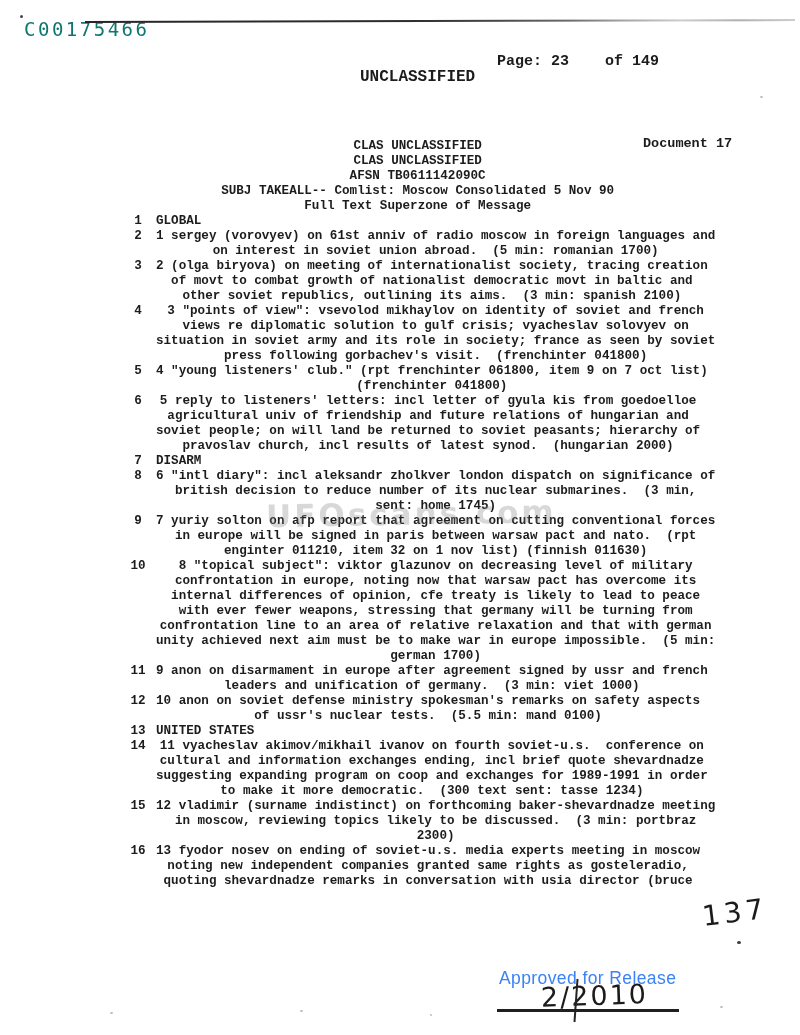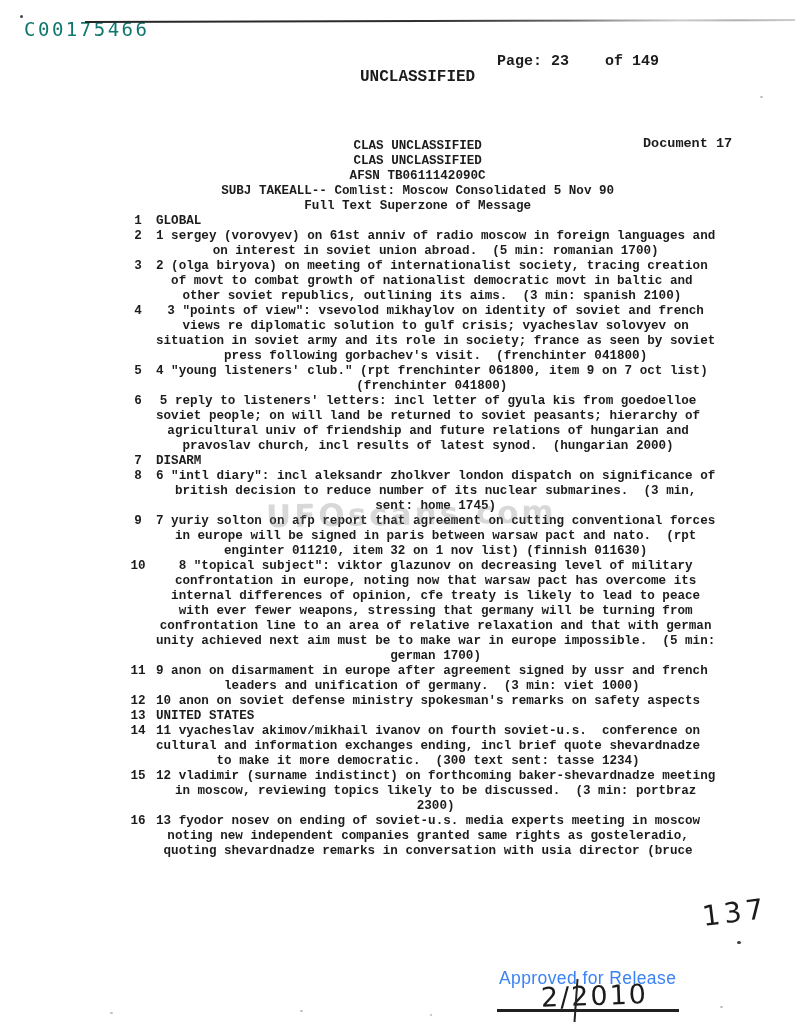--- a/index.html
+++ b/index.html
@@ -117,22 +117,22 @@
           <span class="item-num">5</span>
           <div class="item-text">
             <div class="line">4 "young listeners' club." (rpt frenchinter 061800, item 9 on 7 oct list)</div>
             <div class="line">(frenchinter 041800)</div>
           </div>
         </div>
         <div class="item-row">
           <span class="item-num">6</span>
           <div class="item-text">
             <div class="line">5 reply to listeners' letters: incl letter of gyula kis from goedoelloe</div>
+            <div class="line">agricultural univ of friendship and future relations of hungarian and</div>
             <div class="line">soviet people; on will land be returned to soviet peasants; hierarchy of</div>
-            <div class="line">agricultural univ of friendship and future relations of hungarian and</div>
             <div class="line">pravoslav church, incl results of latest synod.  (hungarian 2000)</div>
           </div>
         </div>
         <div class="item-row">
           <span class="item-num">7</span>
           <div class="item-text">
             <div class="line">DISARM</div>
           </div>
         </div>
         <div class="item-row">
@@ -167,33 +167,35 @@
           <span class="item-num">11</span>
           <div class="item-text">
             <div class="line">9 anon on disarmament in europe after agreement signed by ussr and french</div>
             <div class="line">leaders and unification of germany.  (3 min: viet 1000)</div>
           </div>
         </div>
         <div class="item-row">
           <span class="item-num">12</span>
           <div class="item-text">
             <div class="line">10 anon on soviet defense ministry spokesman's remarks on safety aspects</div>
+            <div class="line">of ussr's nuclear tests.  (5.5 min: mand 0100)</div>
           </div>
         </div>
         <div class="item-row">
           <span class="item-num">13</span>
           <div class="item-text">
             <div class="line">UNITED STATES</div>
           </div>
         </div>
         <div class="item-row">
           <span class="item-num">14</span>
           <div class="item-text">
             <div class="line">11 vyacheslav akimov/mikhail ivanov on fourth soviet-u.s.  conference on</div>
             <div class="line">cultural and information exchanges ending, incl brief quote shevardnadze</div>
+            <div class="line">suggesting expanding program on coop and exchanges for 1989-1991 in order</div>
             <div class="line">to make it more democratic.  (300 text sent: tasse 1234)</div>
           </div>
         </div>
         <div class="item-row">
           <span class="item-num">15</span>
           <div class="item-text">
             <div class="line">12 vladimir (surname indistinct) on forthcoming baker-shevardnadze meeting</div>
             <div class="line">in moscow, reviewing topics likely to be discussed.  (3 min: portbraz</div>
             <div class="line">2300)</div>
           </div>

